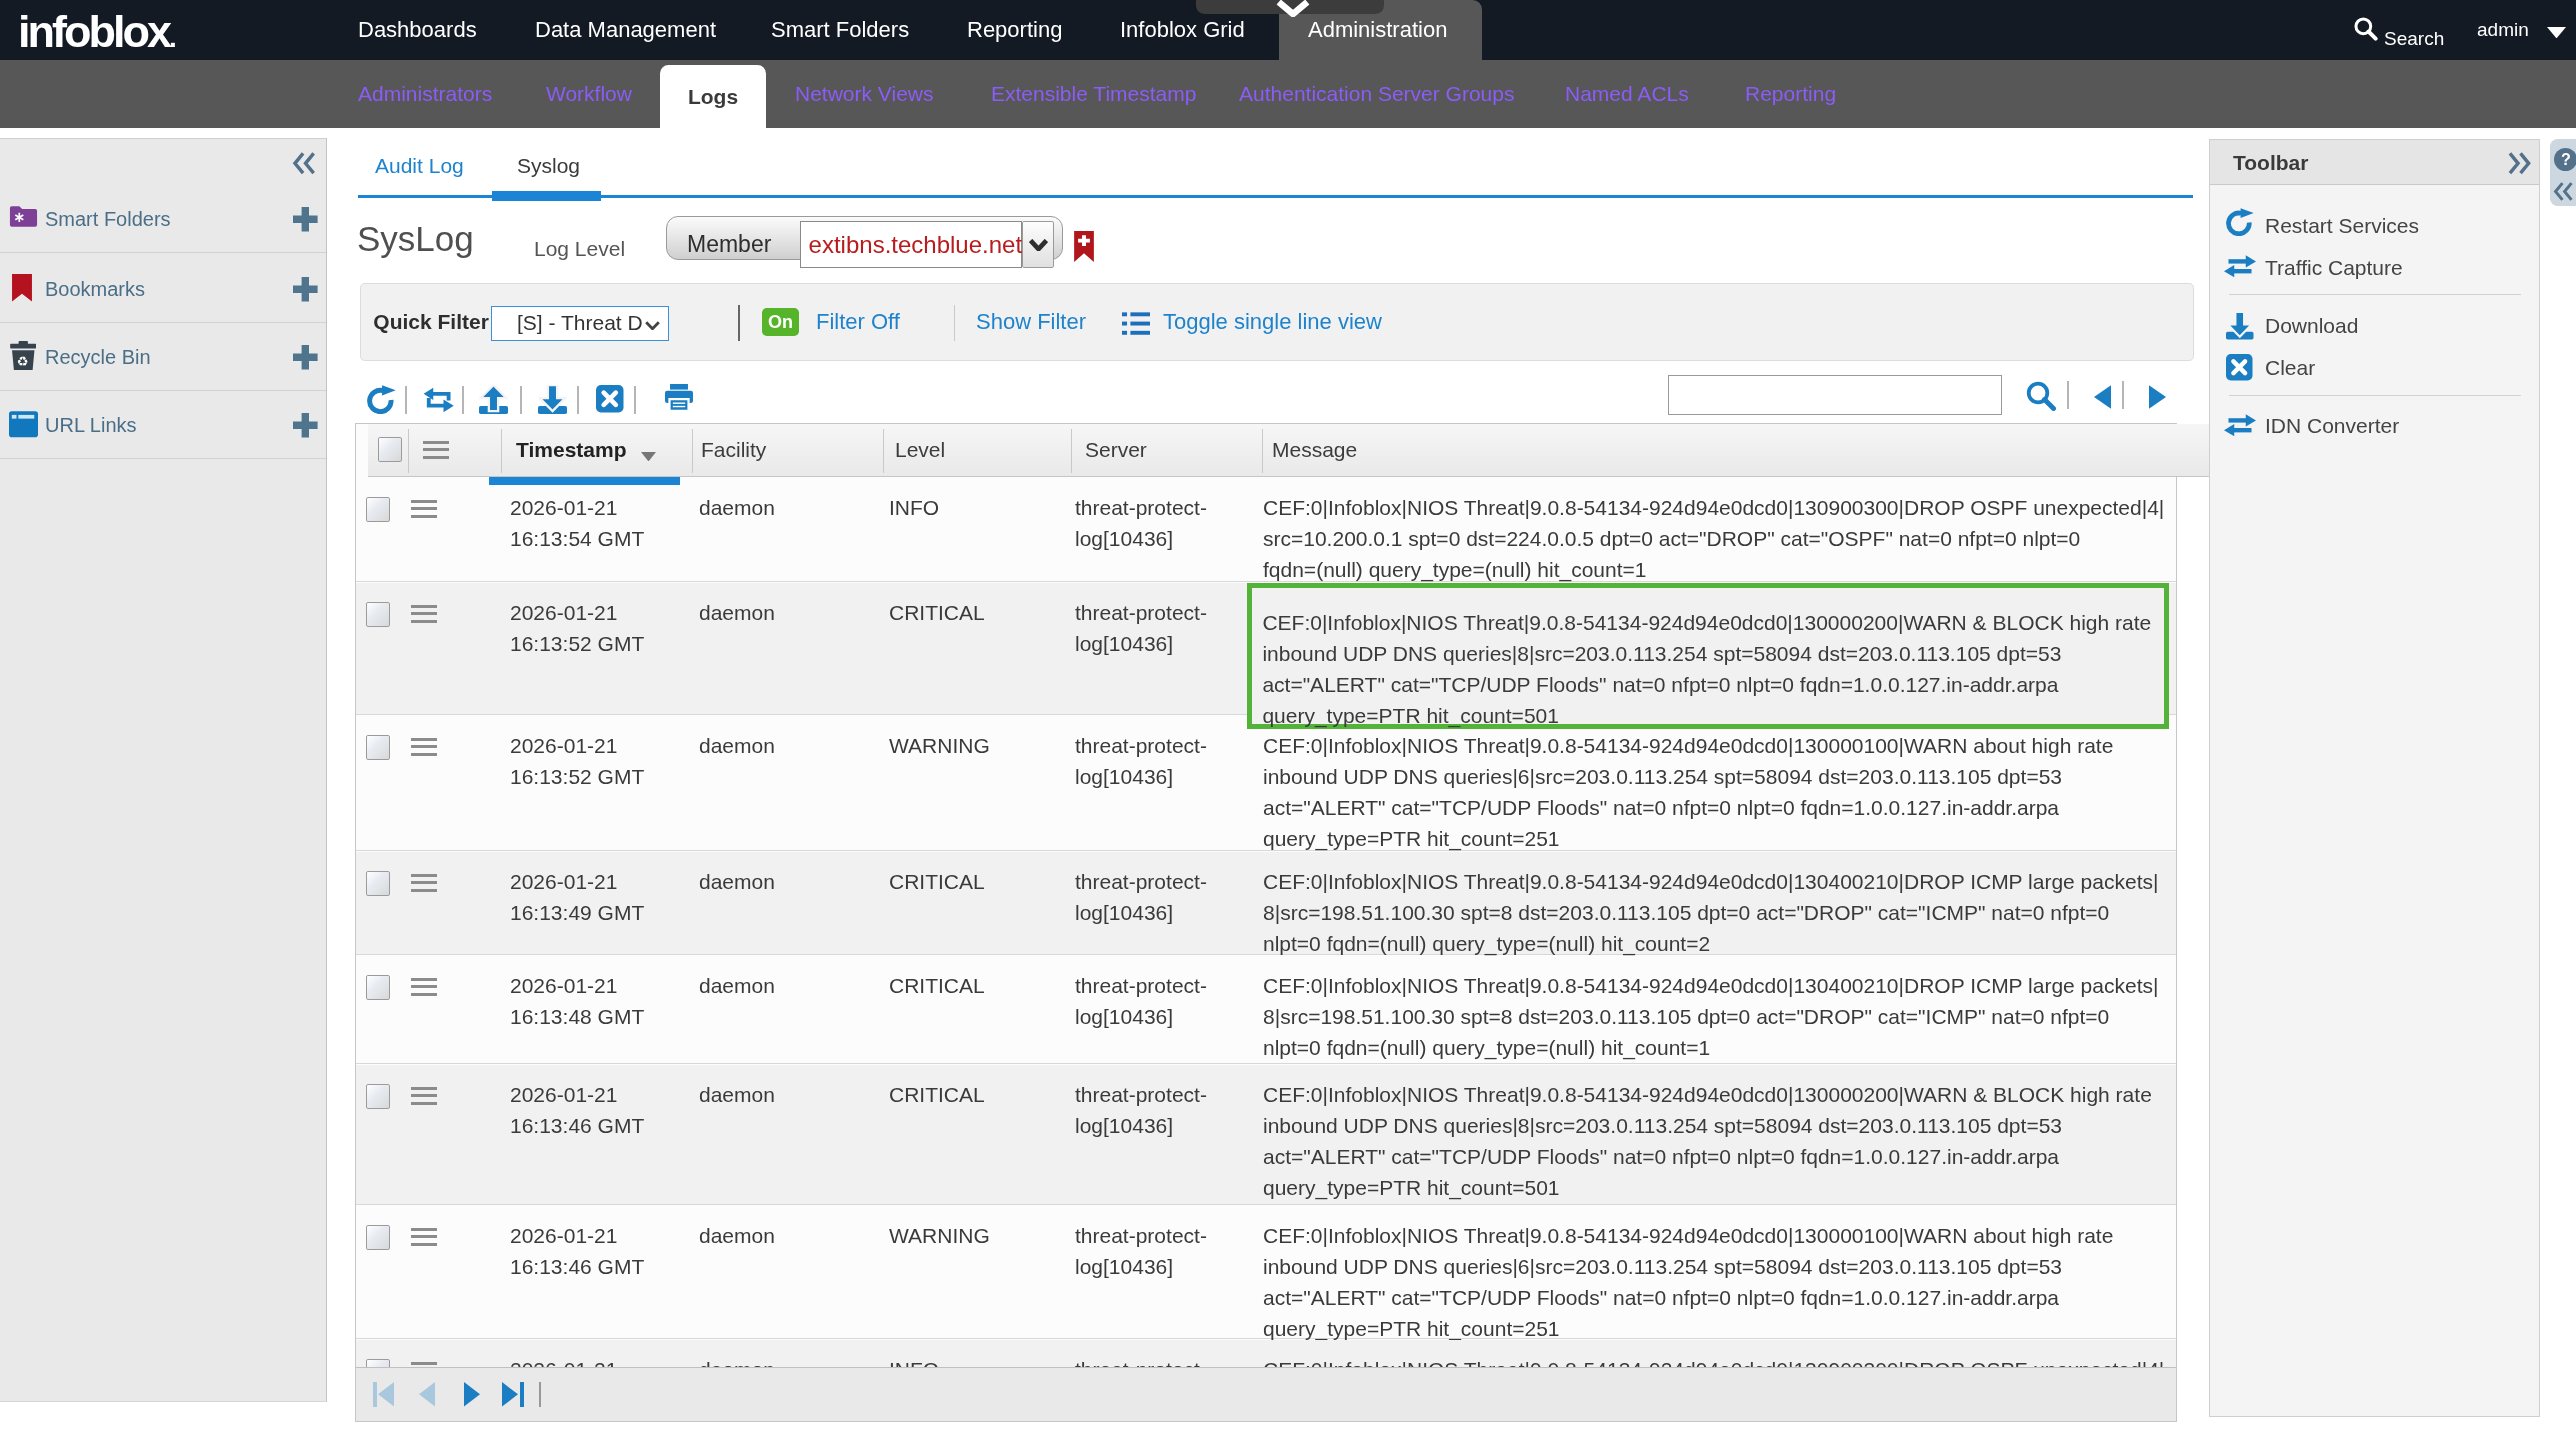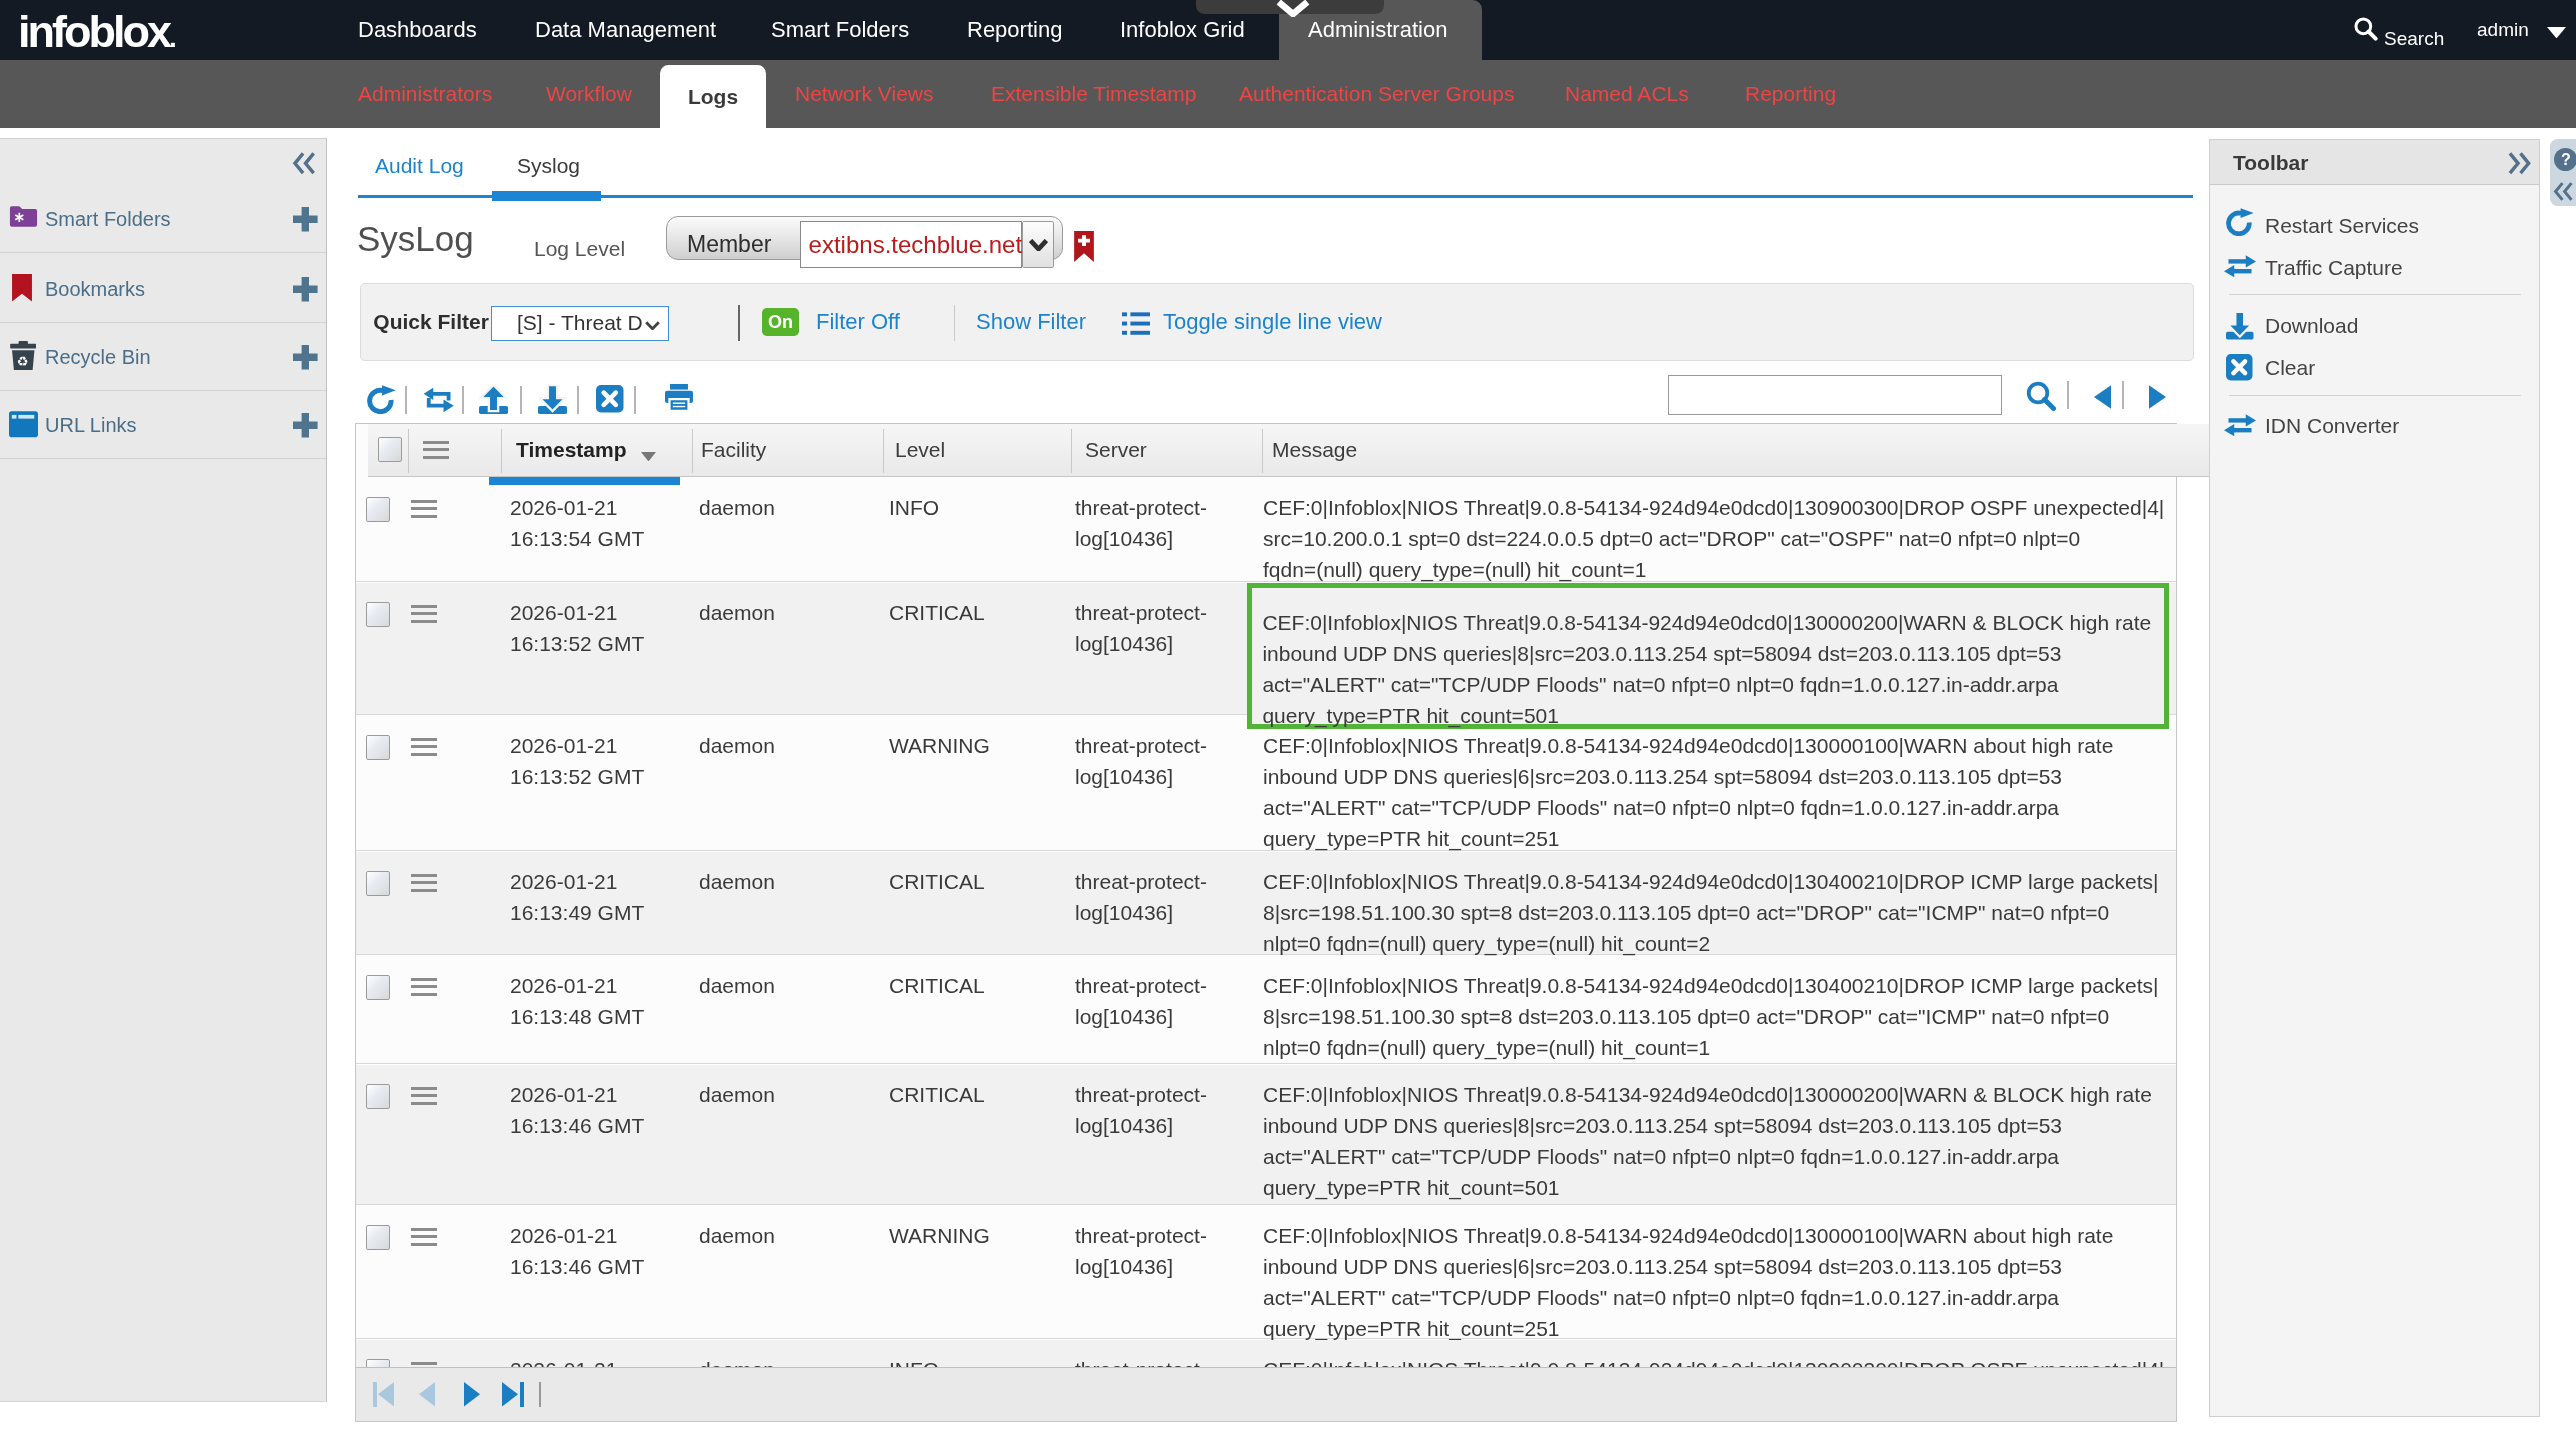--- a/index.html
+++ b/index.html
@@ -5,21 +5,21 @@
 html,body{width:2576px;height:1441px;overflow:hidden;background:#fff;
  font-family:"Liberation Sans",sans-serif;-webkit-font-smoothing:antialiased}
 #page{position:relative;width:2576px;height:1441px;background:#fff;overflow:hidden}
 .abs{position:absolute}
 #topbar{position:absolute;left:0;top:0;width:2576px;height:60px;background:#141a23}
 #bar2{position:absolute;left:0;top:60px;width:2576px;height:68px;background:#575757}
 #admintab{position:absolute;left:1279px;top:0;width:203px;height:128px;background:#575757;border-radius:9.5px 9.5px 0 0}
 #notch{position:absolute;left:1196px;top:0;width:188px;height:14px;background:#3c3c3c;border-radius:0 0 8.5px 8.5px}
 .logo{position:absolute;left:18px;top:5.7px;color:#fff;font-weight:bold;font-size:45px;letter-spacing:-3px}
 .m1{position:absolute;top:0;height:60px;line-height:60px;color:#fff;font-weight:normal;font-size:22px}
-.m2{position:absolute;top:60px;height:60px;line-height:68px;color:#ef4444;font-size:21px}
+.m2{position:absolute;top:60px;height:60px;line-height:68px;color:#8b5cf6;font-size:21px}
 #logstab{position:absolute;left:660px;top:65px;width:106px;height:63px;background:#fff;border-radius:8.5px 8.5px 0 0;
  text-align:center;line-height:63px;font-size:21px;font-weight:bold;color:#3a3a3a}
 #sidebar{position:absolute;left:0;top:138px;width:327px;height:1264px;background:#e9e9e9;
  border-top:0.9px solid #cfcfcf;border-right:0.9px solid #c3c3c3;border-bottom:0.9px solid #d6d6d6}
 #sidebar .hd{height:46px;border-bottom:0.9px solid #c9c9c9;font-weight:bold;font-size:20px;color:#3a3a3a;
  line-height:46px;padding-left:12.3px}
 .srow{position:absolute;left:0;width:326px;height:68px;border-bottom:0.9px solid #d2d2d2}
 .srow .lbl{position:absolute;left:45px;top:0;line-height:68px;font-size:20px;color:#4a6e87}
 .sico{position:absolute;left:8.5px;top:19px}
 .plus{position:absolute;right:8.5px;top:22px}

